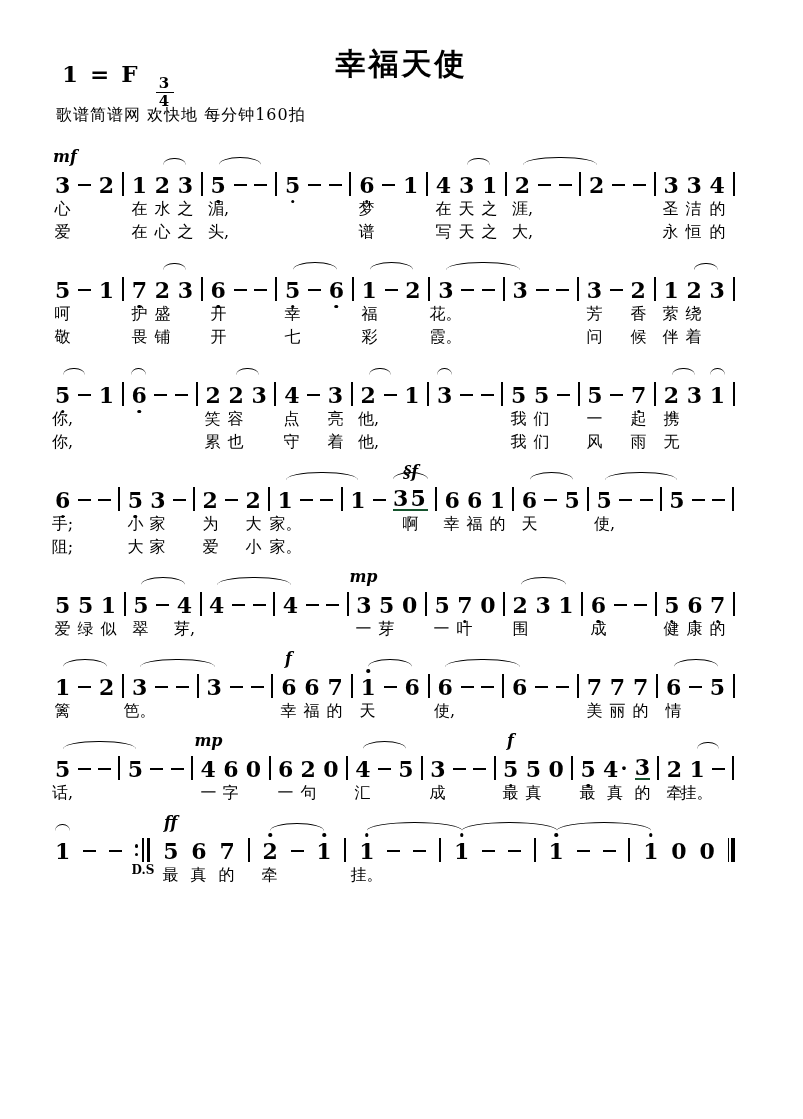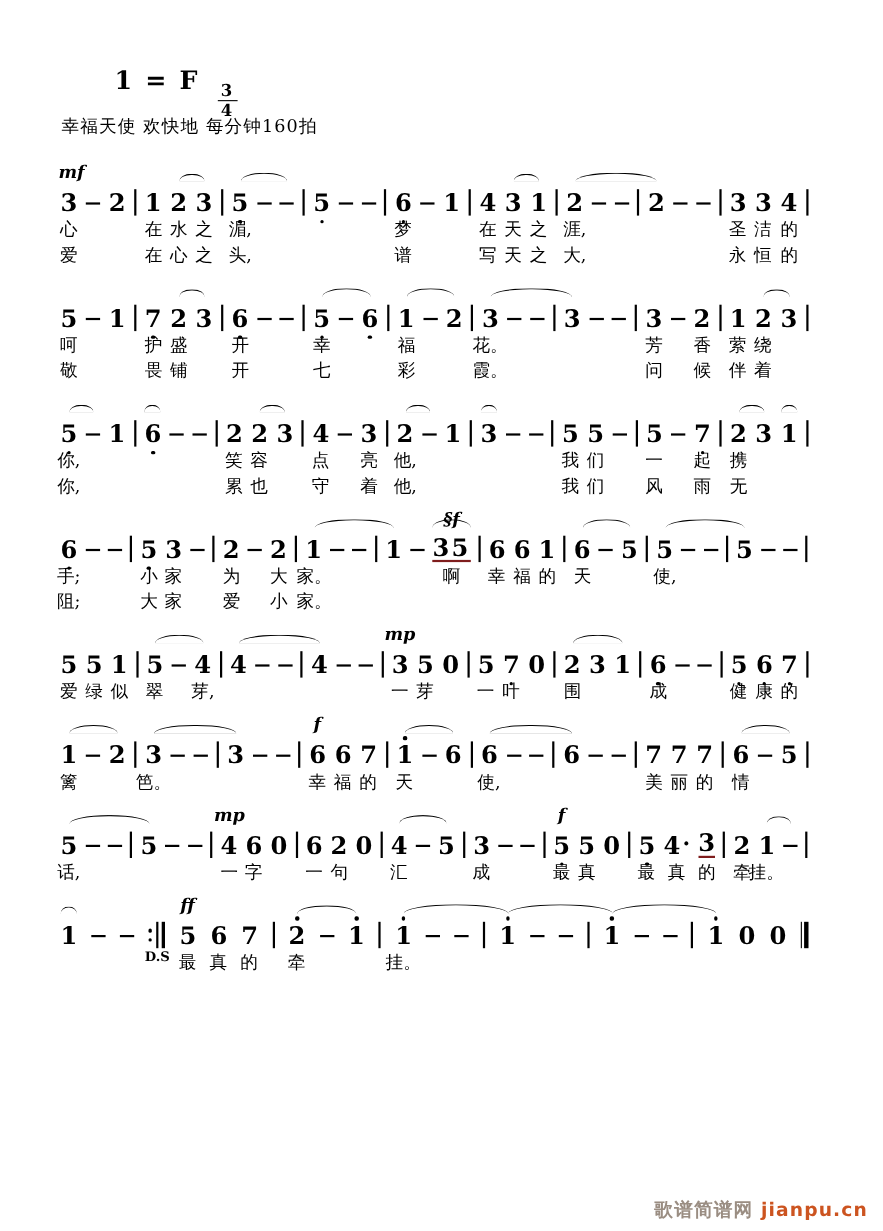--- a/index.html
+++ b/index.html
@@ -1,37 +1,37 @@
 <!DOCTYPE html>
 <html><head>
 <meta charset="utf-8">
 <style>
   html,body{margin:0;padding:0;background:#fff;}
   .page{position:relative;width:803px;height:1119px;background:#fff;color:#000;
         font-family:"DejaVu Serif","Liberation Serif",serif;overflow:hidden;}
   
-  .keysig{position:absolute;left:62px;top:60px;font-size:23px;font-weight:bold;letter-spacing:2px;margin-left:42px;}
+  .keysig{position:absolute;left:62px;top:60px;font-size:23px;font-weight:bold;letter-spacing:2px;}
   .frac{display:inline-flex;flex-direction:column;text-align:center;font-size:15px;line-height:1.1;
         vertical-align:-6px;margin-left:16px;font-weight:bold;}
   .frac .num{border-bottom:1.6px solid #000;padding:0 3px;}
   .title{position:absolute;top:44px;left:0;right:0;text-align:center;font-size:30px;font-weight:bold;letter-spacing:3px;}
   .credits{position:absolute;right:82px;top:80px;font-size:19px;font-weight:bold;line-height:1.45;text-align:left;white-space:nowrap;}
   .tempo{position:absolute;left:56px;top:105px;font-size:16px;letter-spacing:1px;}
   
   .score{position:absolute;top:146px;left:55px;width:680px;}
   .music-line{position:relative;margin-bottom:9px;}
   .dyn-row{height:20px;}
   .notes-row{display:flex;justify-content:space-between;align-items:flex-end;height:30px;}
   .lyrics-row{position:relative;height:23px;}
   .syl{position:absolute;top:3px;transform:translateX(-50%);white-space:nowrap;font-size:16px;}
   .dyn{position:absolute;top:1px;transform:translateX(-50%);font-style:italic;font-weight:bold;font-size:16px;white-space:nowrap;}
   .sub{position:absolute;transform:translateX(-50%);font-size:12px;white-space:nowrap;}
   .note{position:relative;font-weight:bold;font-size:22px;line-height:1;}
   .note.pair{letter-spacing:2px;}
-  .note.u{border-bottom:2px solid #7f1d1d;}
+  .note.u{border-bottom:2px solid #14532d;}
   .db{position:absolute;left:50%;transform:translateX(-50%);bottom:-7px;width:3.5px;height:3.5px;background:#000;border-radius:50%;}
   .da{position:absolute;left:50%;transform:translateX(-50%);top:-7px;width:3.5px;height:3.5px;background:#000;border-radius:50%;}
   .aug{font-size:20px;line-height:1;vertical-align:2px;margin-left:2px;font-weight:bold;}
   .bar{width:2px;height:24px;background:#000;}
   .dash{width:13px;height:2.5px;background:#000;margin-bottom:10px;}
   .dbar{display:flex;align-items:flex-end;gap:2px;height:24px;}
   .rbar{display:flex;align-items:center;gap:3px;height:24px;}
   .thin{width:1.5px;height:24px;background:#000;}
   .thick{width:3.5px;height:24px;background:#000;}
   .rdots{display:flex;flex-direction:column;gap:5px;margin-right:1px;}
@@ -47,23 +47,24 @@
 
 <div class="page">
 
   <div class="keysig">
     <span>1 = F</span><span class="frac">
         <span class="num">3</span>
         <span class="den">4</span>
       </span>
   </div>
 
-
-
-  <div class="tempo">幸福天使 欢快地 每分钟160拍</div>
+  <div class="title">幸福天使</div>
+
+
+  <div class="tempo">歌谱简谱网 欢快地 每分钟160拍</div>
 
   <div class="score" id="score">
       <div class="music-line">
         <div class="dyn-row"></div>
         <div class="notes-row">
           <div class="note">3</div>
           <div class="dash"></div>
           <div class="note">2</div>
           <div class="bar"></div>
           <div class="note">1</div>
@@ -584,17 +585,14 @@
         <div class="slur" style="left: 0px; width: 15px; height: 6.25px; top: 11.75px;"></div>
         <div class="slur" style="left: 214.5px; width: 54px; height: 6.9px; top: 11.1px;"></div>
         <div class="slur" style="left: 311.5px; width: 95px; height: 7.58333px; top: 10.4167px;"></div>
         <div class="slur" style="left: 406.5px; width: 95px; height: 7.58333px; top: 10.4167px;"></div>
         <div class="slur" style="left: 501.5px; width: 94px; height: 7.56667px; top: 10.4333px;"></div>
         <div class="dyn" style="left: 115.5px;">ff</div>
         <div class="sub" style="left: 88px; top: 51px; font-weight: bold;">D.S</div>
       </div>
     </div>
 
-  <div class="footer">
-    <span class="site">歌谱简谱网</span><span class="url">jianpu.cn</span>
-  </div>
 
 </div>
 
 </body></html>

